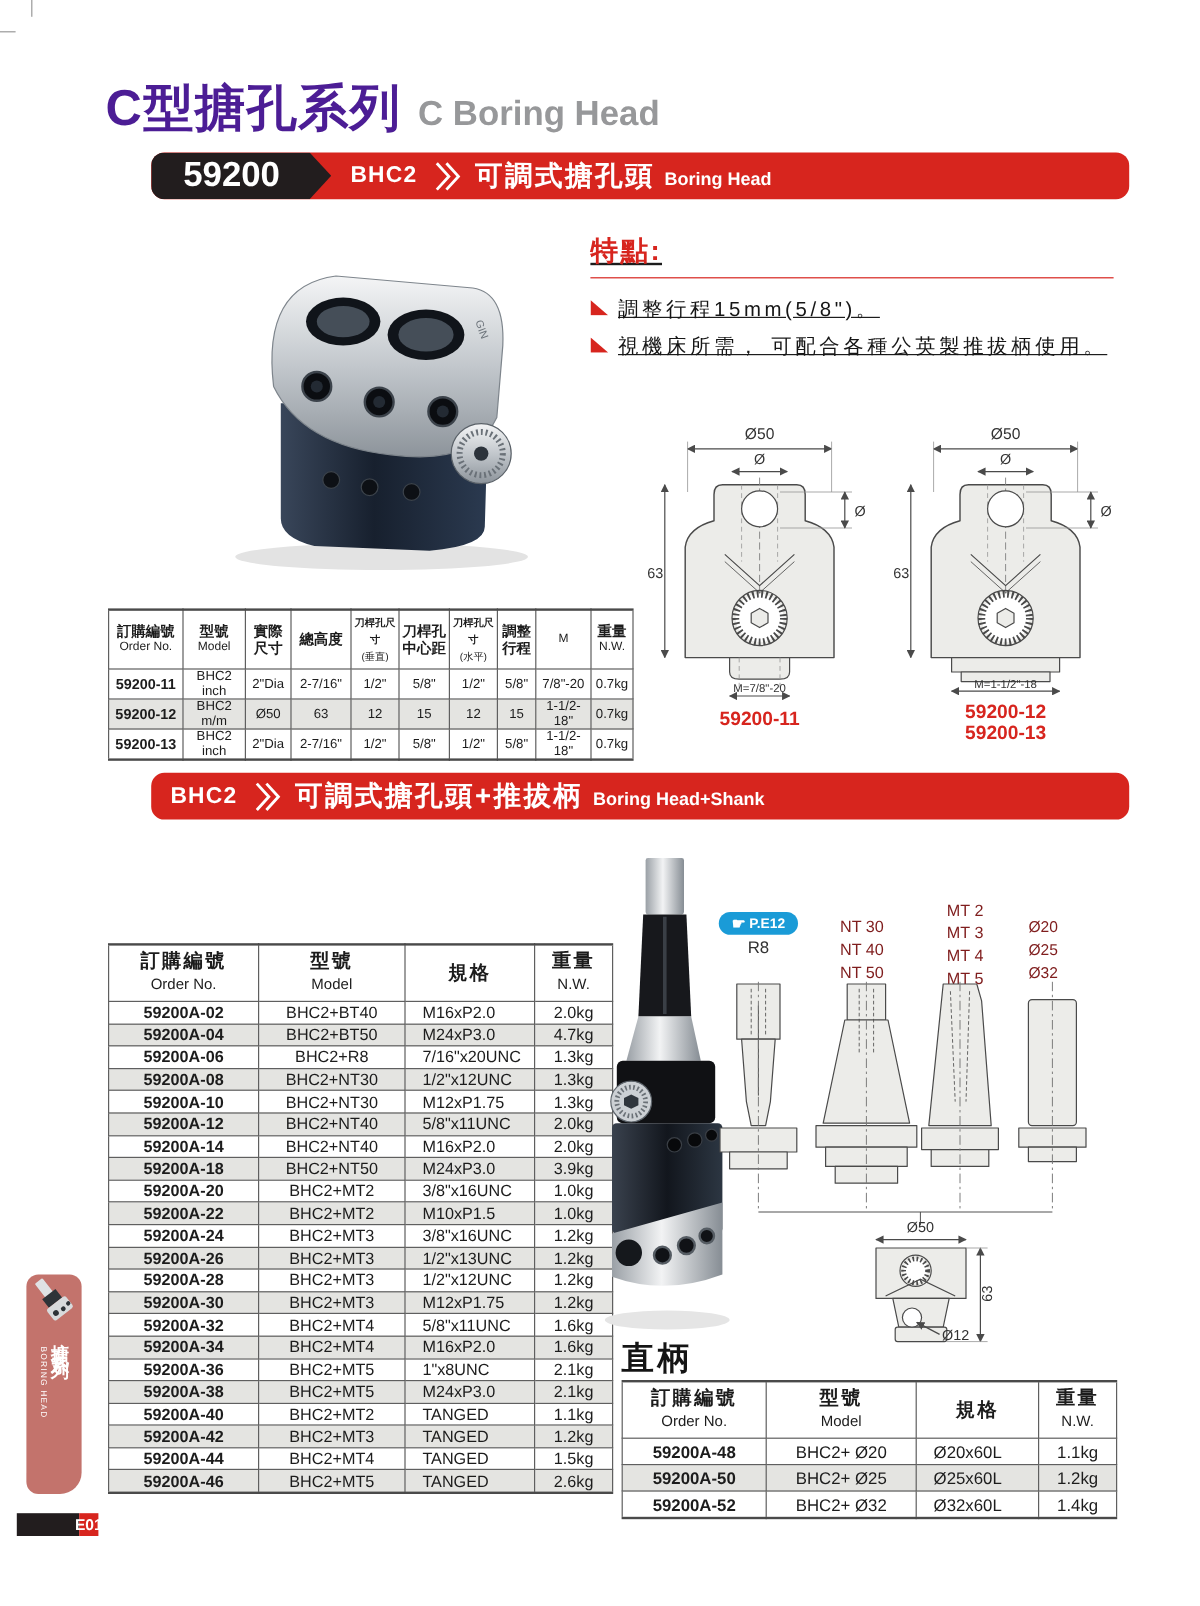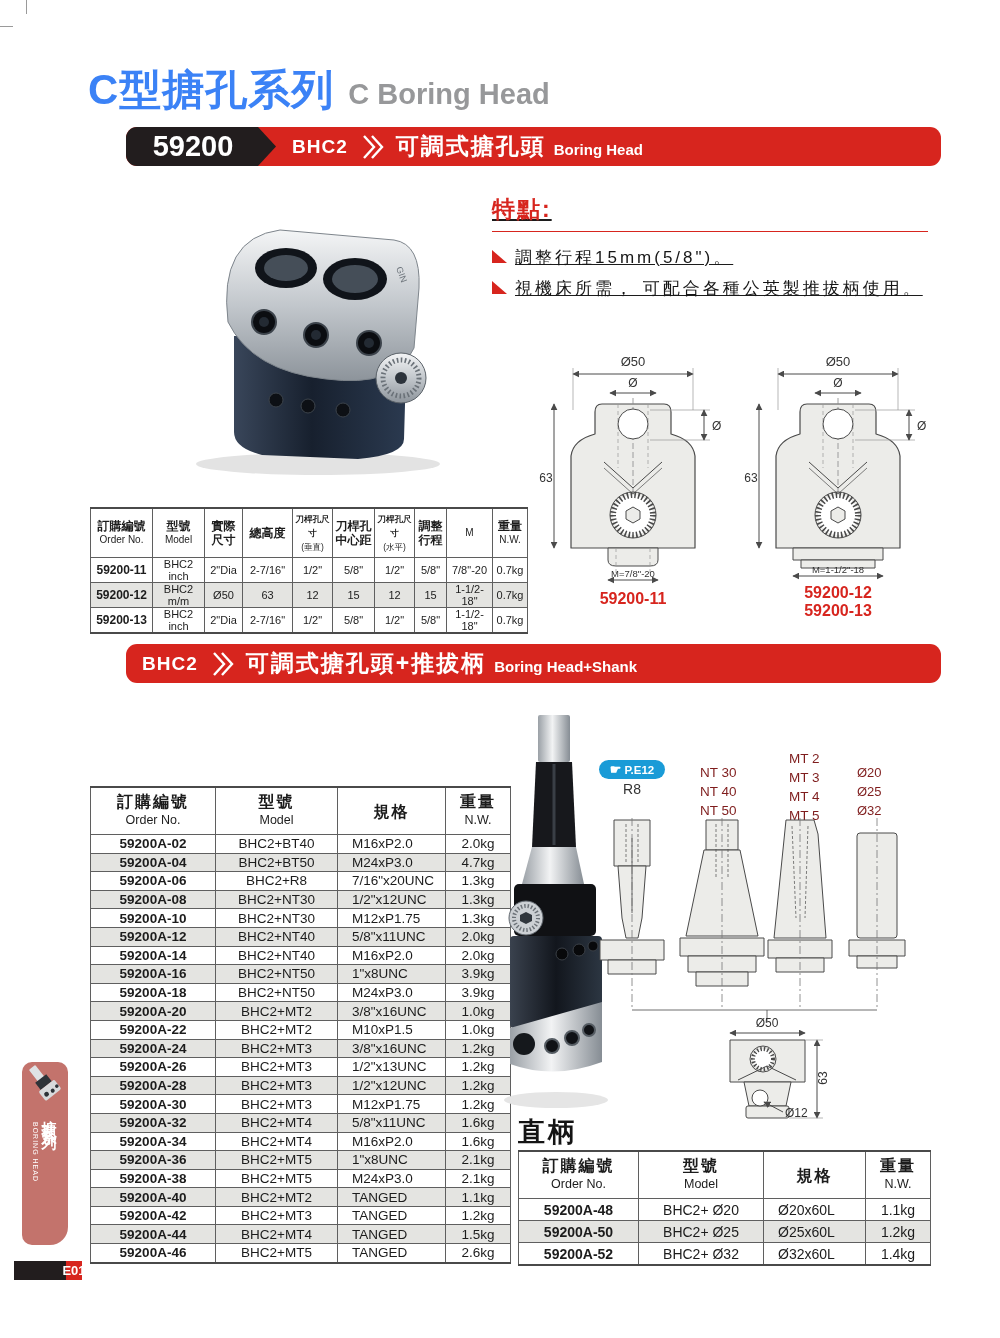--- a/index.html
+++ b/index.html
@@ -6,21 +6,21 @@
   .page{position:relative;width:1000px;height:1338px;background:#fff;overflow:hidden;
         font-family:"Liberation Sans",sans-serif;color:#1c1c1c;}
   .abs{position:absolute;}
 
   
   .crop-v{left:26px;top:0;width:1px;height:14px;background:#9a9a9a;}
   .crop-h{left:0;top:26px;width:13px;height:1px;background:#9a9a9a;}
 
   
   .title{left:88px;top:62px;display:flex;align-items:baseline;gap:14px;}
-  .title .zh{font-size:42px;font-weight:bold;color:#3b82f6;letter-spacing:1px;}
+  .title .zh{font-size:42px;font-weight:bold;color:#4c1d95;letter-spacing:1px;}
   .title .en{font-size:29px;font-weight:bold;color:#97989a;}
 
   
   .banner{height:39px;width:815px;left:97px;background:#d7251e;border-radius:11px;
           display:flex;align-items:center;margin-left:29px;}
   .banner .code{flex:none;height:100%;background:#221d1e;border-radius:11px 0 0 11px;
           clip-path:polygon(0 0,calc(100% - 18px) 0,100% 50%,calc(100% - 18px) 100%,0 100%);
           color:#fff;font-weight:bold;display:flex;align-items:center;justify-content:center;
           padding-right:16px;box-sizing:border-box;}
   .banner1 .code{width:150px;font-size:29px;}
@@ -419,26 +419,20 @@
           <td>5/8"x11UNC</td>
           <td>2.0kg</td>
         </tr>
         <tr>
           <td>59200A-14</td>
           <td>BHC2+NT40</td>
           <td>M16xP2.0</td>
           <td>2.0kg</td>
         </tr>
         <tr>
-          <td>59200A-16</td>
-          <td>BHC2+NT50</td>
-          <td>1"x8UNC</td>
-          <td>3.9kg</td>
-        </tr>
-        <tr>
           <td>59200A-18</td>
           <td>BHC2+NT50</td>
           <td>M24xP3.0</td>
           <td>3.9kg</td>
         </tr>
         <tr>
           <td>59200A-20</td>
           <td>BHC2+MT2</td>
           <td>3/8"x16UNC</td>
           <td>1.0kg</td>

